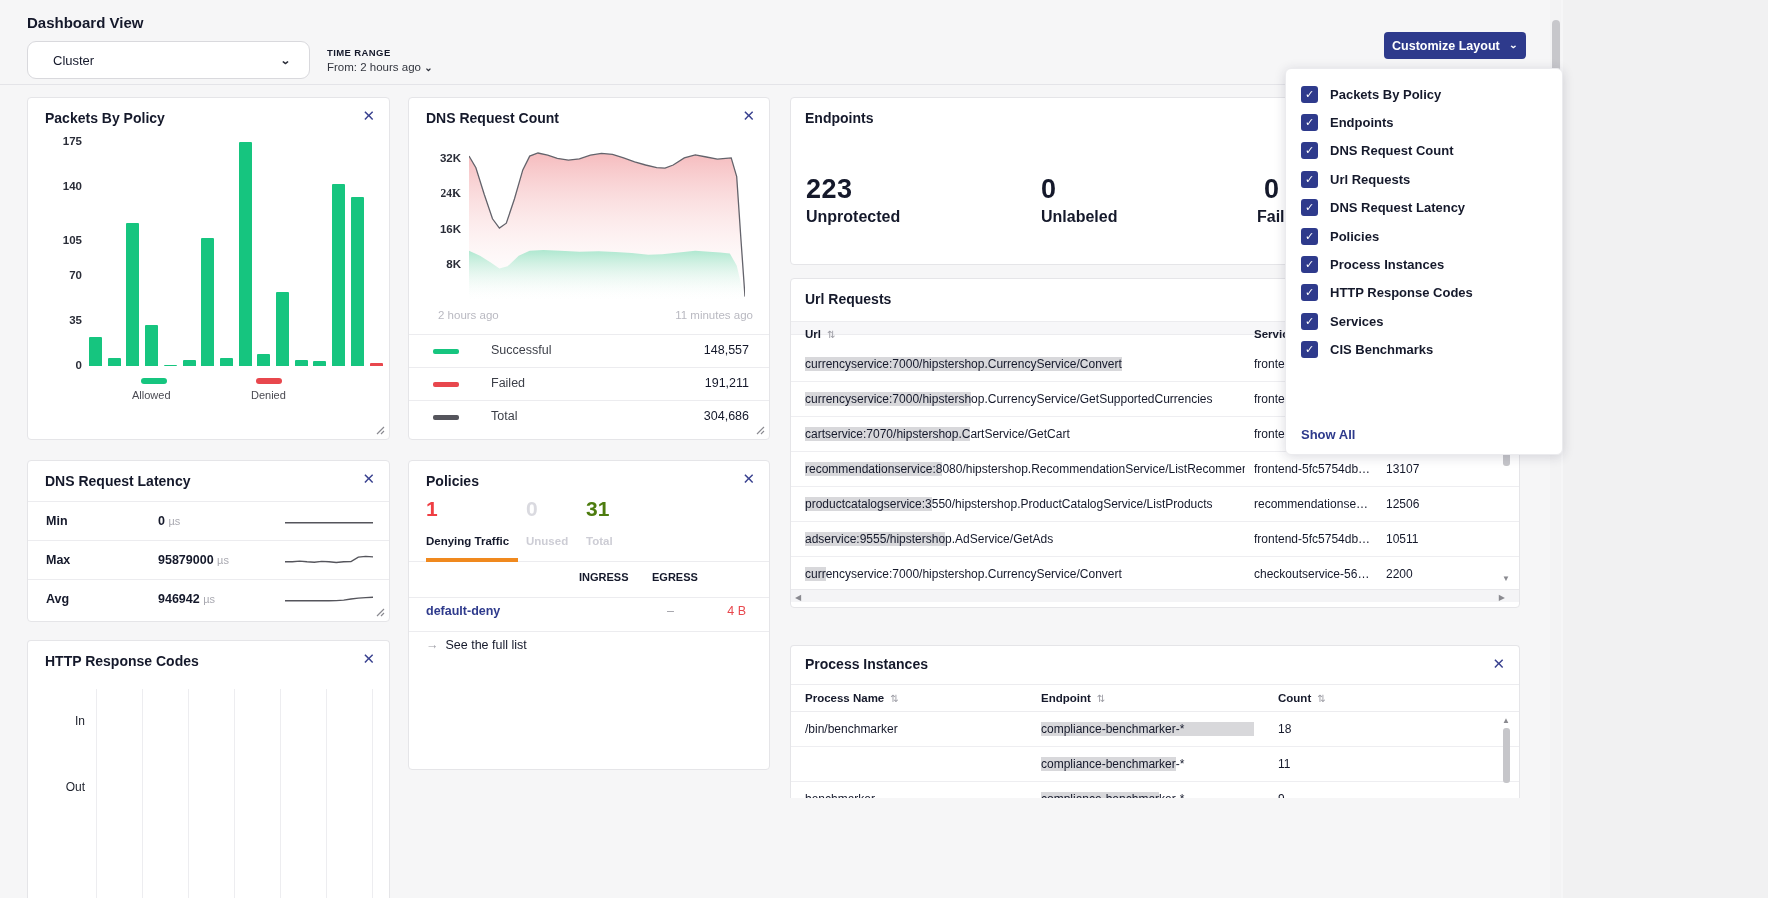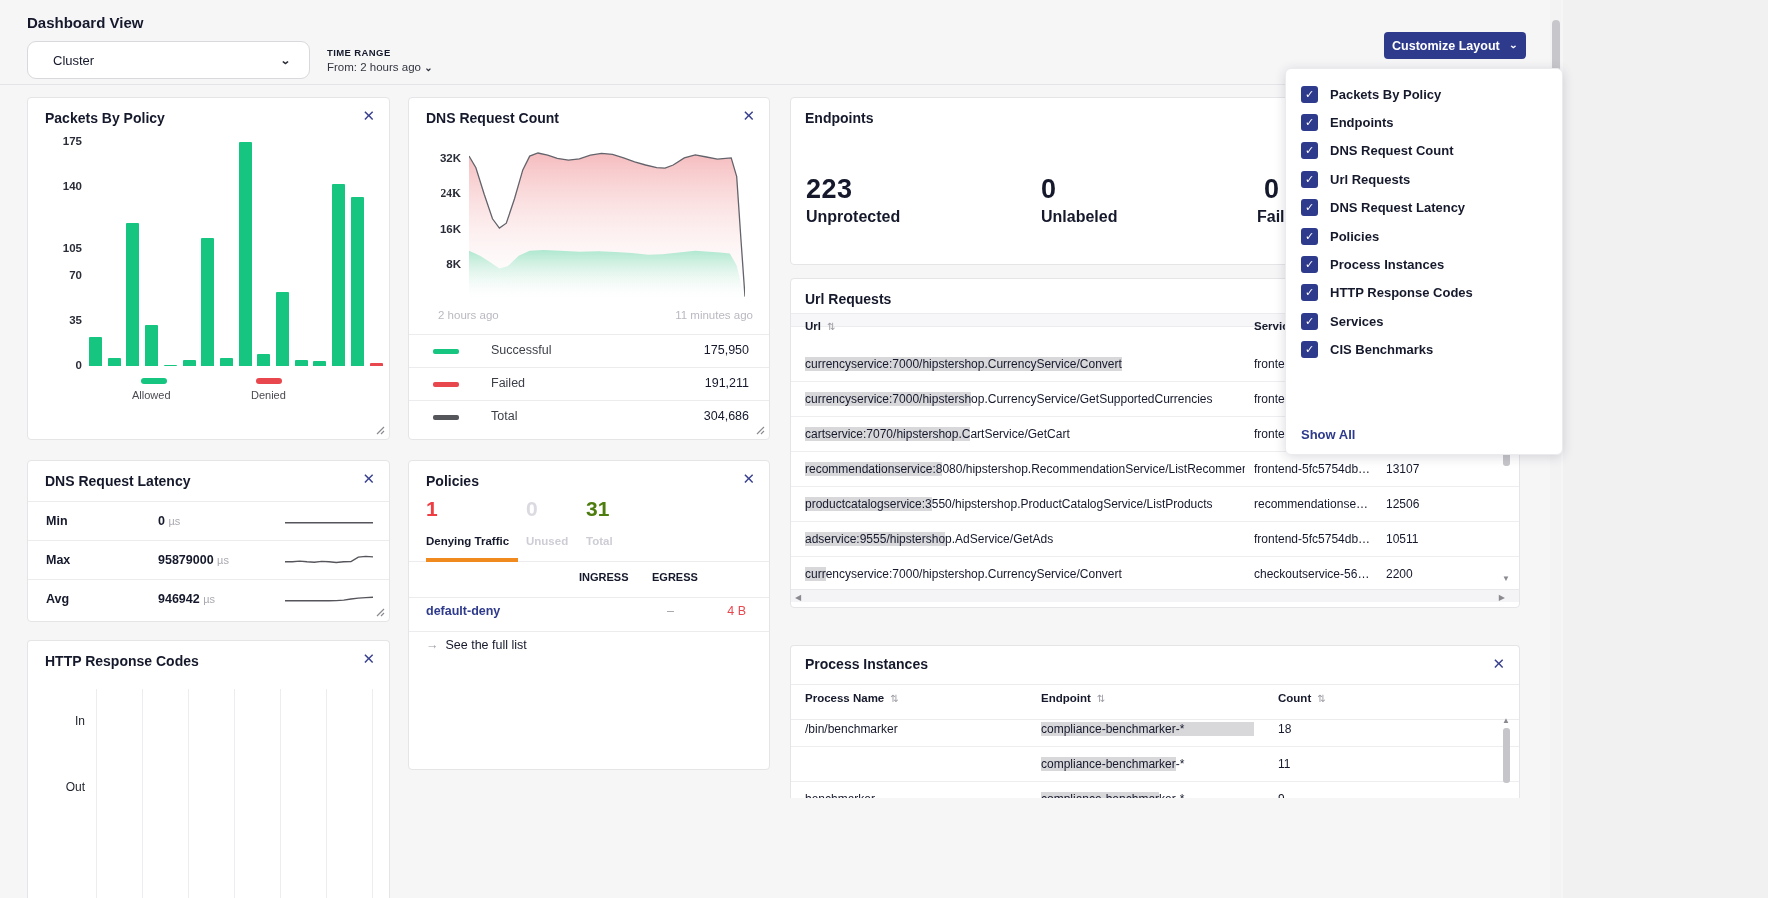--- a/index.html
+++ b/index.html
@@ -121,21 +121,21 @@
   <div class="page-scrollbar">
       <div class="thumb"></div>
     </div>
 
   <div class="card" style="left:27px;top:97px;width:363px;height:343px">
     <div class="card-title">Packets By Policy</div>
     <button class="x-close">✕</button>
     <div style="position:absolute;left:18px;top:37px;width:36px;height:236px">
         <div class="y-tick" style="top: 0px;">175</div>
         <div class="y-tick" style="top: 44.8px;">140</div>
-        <div class="y-tick" style="top: 107px;">105</div>
+        <div class="y-tick" style="top: 99px;">105</div>
         <div class="y-tick" style="top: 134.4px;">70</div>
         <div class="y-tick" style="top: 179.2px;">35</div>
         <div class="y-tick" style="top: 224px;">0</div>
       </div>
     <div class="plot" style="left:61px;top:44px;width:302px;height:224px">
         <div class="bar" style="left: 0px; height: 29.44px; background: rgb(22, 197, 127);"></div>
         <div class="bar" style="left: 18.7px; height: 7.68px; background: rgb(22, 197, 127);"></div>
         <div class="bar" style="left: 37.4px; height: 143.36px; background: rgb(22, 197, 127);"></div>
         <div class="bar" style="left: 56.1px; height: 40.96px; background: rgb(22, 197, 127);"></div>
         <div class="bar" style="left: 74.8px; height: 1.28px; background: rgb(22, 197, 127);"></div>
@@ -185,21 +185,21 @@
       <path id="dns-fail-area" fill="url(#gradFail)" d="M0.0,15.1L6.9,26.7L15.2,53.3L23.5,77.8L30.4,87.1L37.3,82.2L45.5,57.8L53.8,28.9L60.7,15.1L69.0,12.0L78.7,14.2L88.3,17.3L99.4,19.1L110.4,17.8L121.4,14.2L132.5,12.4L143.5,13.3L154.6,16.9L165.6,20.9L176.6,24.0L187.7,26.7L196.0,27.1L204.2,24.0L215.3,16.9L226.3,13.8L237.4,16.0L248.4,18.2L256.7,17.3L262.2,16.9L267.7,35.6L271.9,97.8L276.0,155.6L276,160L0,160Z"></path>
       <path id="dns-fail-line" fill="none" stroke="#63636b" stroke-width="1.3" d="M0.0,15.1L6.9,26.7L15.2,53.3L23.5,77.8L30.4,87.1L37.3,82.2L45.5,57.8L53.8,28.9L60.7,15.1L69.0,12.0L78.7,14.2L88.3,17.3L99.4,19.1L110.4,17.8L121.4,14.2L132.5,12.4L143.5,13.3L154.6,16.9L165.6,20.9L176.6,24.0L187.7,26.7L196.0,27.1L204.2,24.0L215.3,16.9L226.3,13.8L237.4,16.0L248.4,18.2L256.7,17.3L262.2,16.9L267.7,35.6L271.9,97.8L276.0,155.6"></path>
       <path id="dns-ok-area" fill="url(#gradOk)" d="M0.0,109.8L11.0,114.7L22.1,121.8L30.4,127.6L38.6,125.3L49.7,114.7L60.7,109.8L74.5,108.9L91.1,109.8L110.4,110.7L129.7,110.2L146.3,111.1L162.8,112.0L179.4,113.8L193.2,113.3L209.8,111.6L226.3,109.8L240.1,110.7L251.2,111.6L260.8,112.4L267.7,124.4L271.9,142.2L276.0,158.7L276,160L0,160Z"></path>
     </svg>
     <div class="dns-xlabel" style="left:29px;top:211px">2 hours ago</div>
     <div class="dns-xlabel" style="right:16px;top:211px">11 minutes ago</div>
     <div style="position:absolute;left:0;top:236px;width:100%">
       <div class="legend-row" style="top:0">
         <span class="legend-swatch" style="background: rgb(22, 197, 127);"></span>
         <span class="legend-label">Successful</span>
-        <span class="legend-value">175,950</span>
+        <span class="legend-value">148,557</span>
       </div>
       <div class="legend-row" style="top:33px">
         <span class="legend-swatch" style="background: rgb(232, 71, 77);"></span>
         <span class="legend-label">Failed</span>
         <span class="legend-value">191,211</span>
       </div>
       <div class="legend-row" style="top:66px">
         <span class="legend-swatch" style="background: rgb(85, 85, 92);"></span>
         <span class="legend-label">Total</span>
         <span class="legend-value">304,686</span>
@@ -219,21 +219,21 @@
     <div class="stat-label" style="left:15px">Unprotected</div>
     <div class="stat-value" style="left:250px">0</div>
     <div class="stat-label" style="left:250px">Unlabeled</div>
     <div class="stat-value" style="left:473px">0</div>
     <div class="stat-label" style="left:466px">Failed</div>
   </div>
 
   <div class="card" style="left:790px;top:278px;width:730px;height:330px">
     <div class="card-title" style="left:14px">Url Requests</div>
     <button class="x-close">✕</button>
-    <div class="tbl-head" style="top:34px;height:14px;background:#f7f7f9">
+    <div class="tbl-head" style="top:42px;height:14px;background:#f7f7f9">
       <div class="th" style="left:14px">
           <span>Url</span>
           <span class="sort-icon">⇅</span>
         </div>
       <div class="th" style="left:463px">
           <span>Service</span>
           <span class="sort-icon">⇅</span>
         </div>
       <div class="th" style="left:595px">
           <span>Count</span>
@@ -354,21 +354,21 @@
         <div class="vline" style="left: 230px;"></div>
         <div class="vline" style="left: 276px;"></div>
       </div>
     <div class="io-label" style="left:27px;top:73px">In</div>
     <div class="io-label" style="left:27px;top:139px">Out</div>
   </div>
 
   <div class="card" style="left:790px;top:645px;width:730px;height:153px;border-bottom:none;border-radius:4px 4px 0 0">
     <div class="card-title" style="left:14px;top:10px">Process Instances</div>
     <button class="x-close">✕</button>
-    <div class="tbl-head" style="top:38px;height:36px">
+    <div class="tbl-head" style="top:38px;height:28px">
       <div class="th" style="left:14px;top:7px">
           <span>Process Name</span>
           <span class="sort-icon">⇅</span>
         </div>
       <div class="th" style="left:250px;top:7px">
           <span>Endpoint</span>
           <span class="sort-icon">⇅</span>
         </div>
       <div class="th" style="left:487px;top:7px">
           <span>Count</span>

